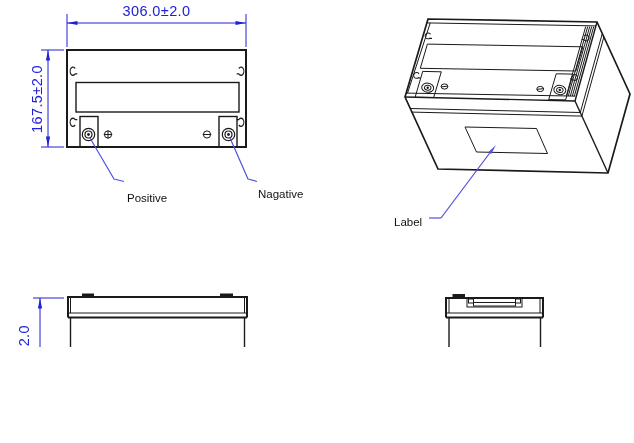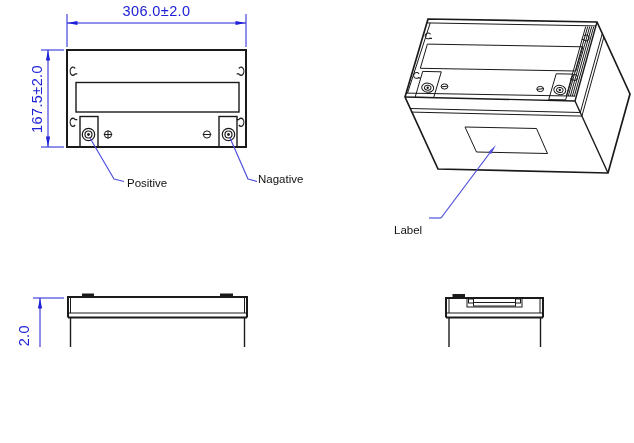--- a/index.html
+++ b/index.html
@@ -27,21 +27,21 @@
   .bl{stroke:var(--leader);stroke-width:1.2;fill:none;stroke-linejoin:round;}
   .blf{fill:var(--leader);stroke:none;}
   .gray{fill:#9a9a9a;stroke:none;}
   
   .txt{position:absolute;white-space:nowrap;}
   .dim{
     color:var(--dimension);font-size:14.5px;letter-spacing:.4px;
     transform:translate(-50%,-50%);
   }
   .rot{transform:translate(-50%,-50%) rotate(-90deg);}
-  .lbl{color:var(--text);font-size:11.5px;transform:translateY(-50%);}
+  .lbl{color:var(--text);font-size:11.5px;transform:translateY(-50%);margin-top:15px;}
 </style>
 </head>
 <body>
 
 <div id="canvas">
 
   <svg width="634" height="443" viewBox="0 0 634 443">
     <defs>
       <path id="hk" d="M5.7,1.1 A2.9,2.9 0 1 0 5.7,4.9 L7.8,4.9"></path>
     </defs>
@@ -196,14 +196,14 @@
       <rect class="gray" x="446.5" y="418" width="3" height="3"></rect>
       <rect class="gray" x="539.5" y="418" width="3" height="3"></rect>
     </g>
   </svg>
 
   <div class="txt dim" style="left:156.5px;top:11px">306.0±2.0</div>
   <div class="txt dim rot" style="left:37px;top:98.5px">167.5±2.0</div>
   <div class="txt dim rot" style="left:23.5px;top:359px">213.0±2.0</div>
   <div class="txt lbl" style="left:127px;top:182.5px">Positive</div>
   <div class="txt lbl" style="left:258px;top:179px">Nagative</div>
-  <div class="txt lbl" style="left:394px;top:230px">Label</div>
+  <div class="txt lbl" style="left:394px;top:207px">Label</div>
 </div>
 
 </body></html>

